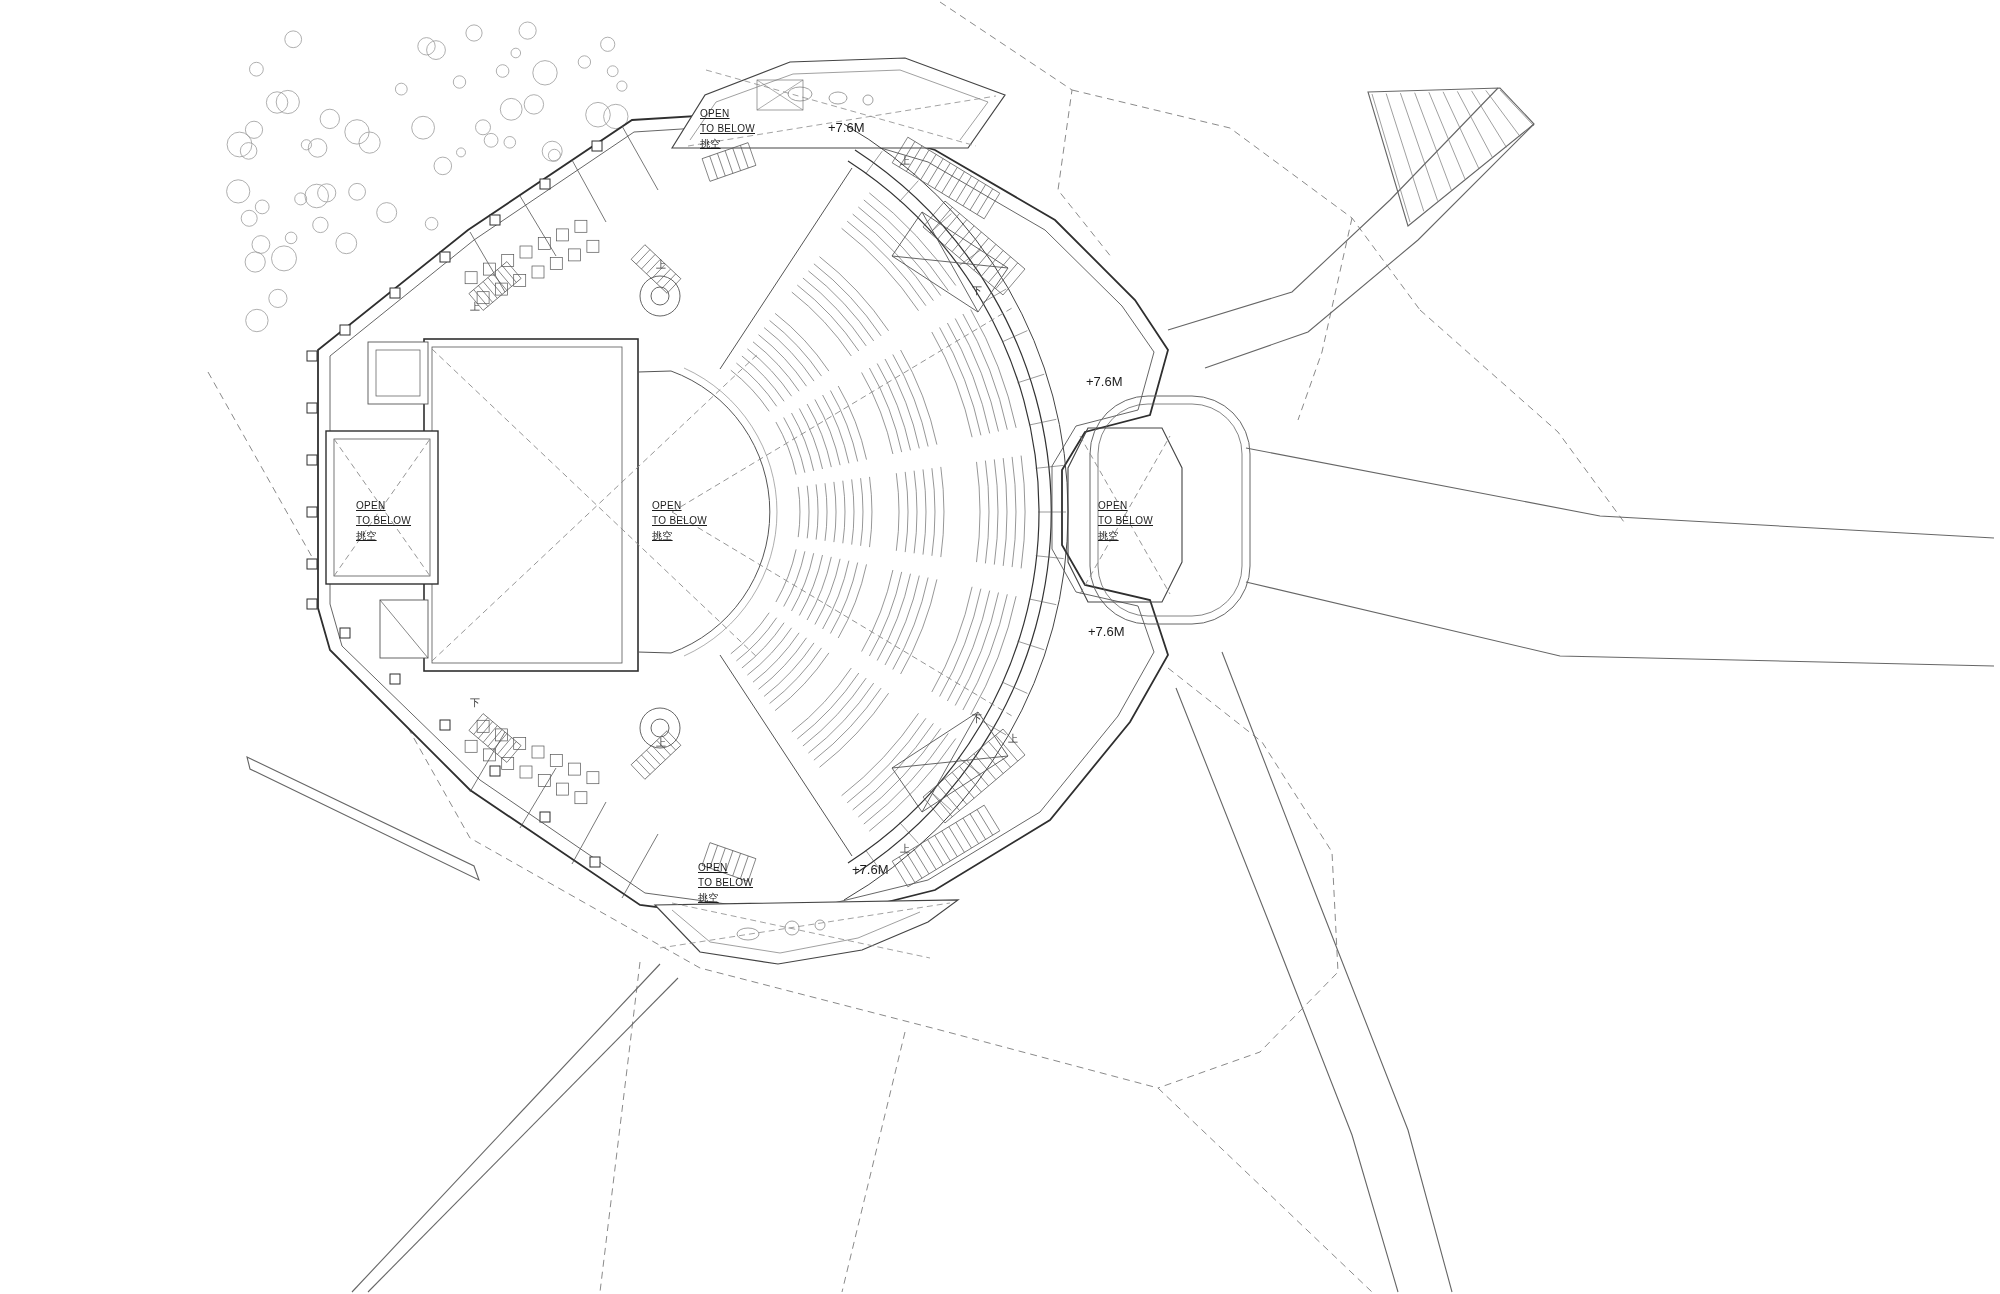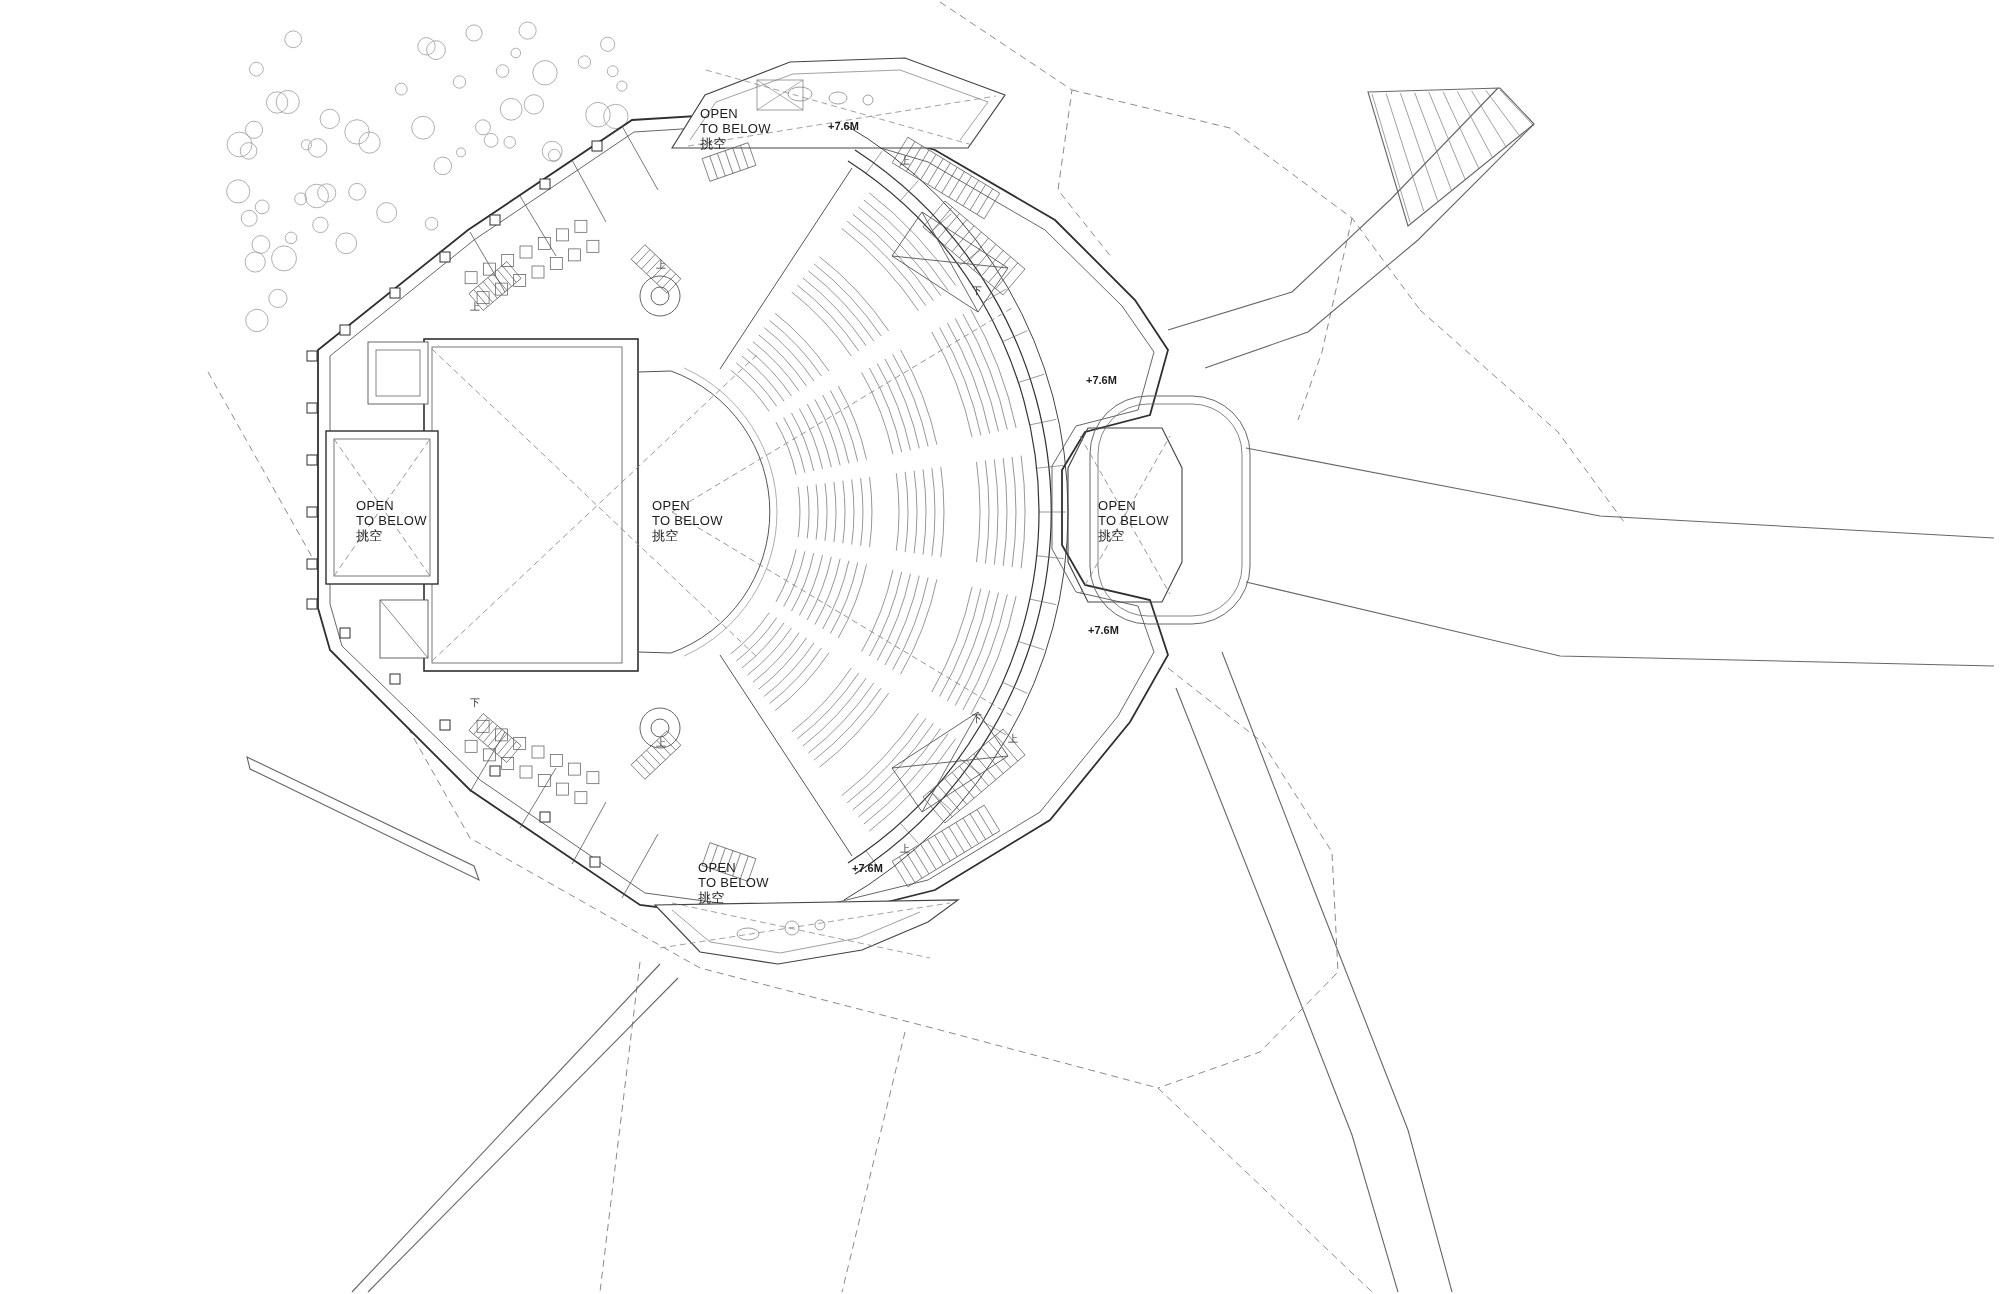--- a/index.html
+++ b/index.html
@@ -1,22 +1,22 @@
 <!DOCTYPE html>
 <html><head>
 <meta charset="utf-8">
 <style>
   html,body{margin:0;padding:0;background:#ffffff;}
   .plan{position:relative;width:2000px;height:1294px;background:#ffffff;overflow:hidden;
         font-family:"Liberation Sans",sans-serif;}
   .plan svg{position:absolute;left:0;top:0;}
   #labels{position:absolute;left:0;top:0;width:100%;height:100%;pointer-events:none;}
   .lbl{position:absolute;color:#1c1c1c;white-space:pre;}
-  .otb{font-size:13px;line-height:15px;letter-spacing:.3px;}
-  .elev{font-size:11px;font-weight:bold;}
+  .otb{font-size:10px;line-height:15px;letter-spacing:.3px;text-decoration:underline;}
+  .elev{font-size:13px;}
   .stair{font-size:10px;color:#333;}
 </style>
 </head>
 <body>
 
 <div class="plan">
 <svg width="2000" height="1294" viewBox="0 0 2000 1294">
 
   <g id="g-site" stroke="#8a8a8a" stroke-width="1" fill="none" stroke-dasharray="7 5">
     <polyline points="940,2 1072,90 1058,190 1112,258"></polyline>

